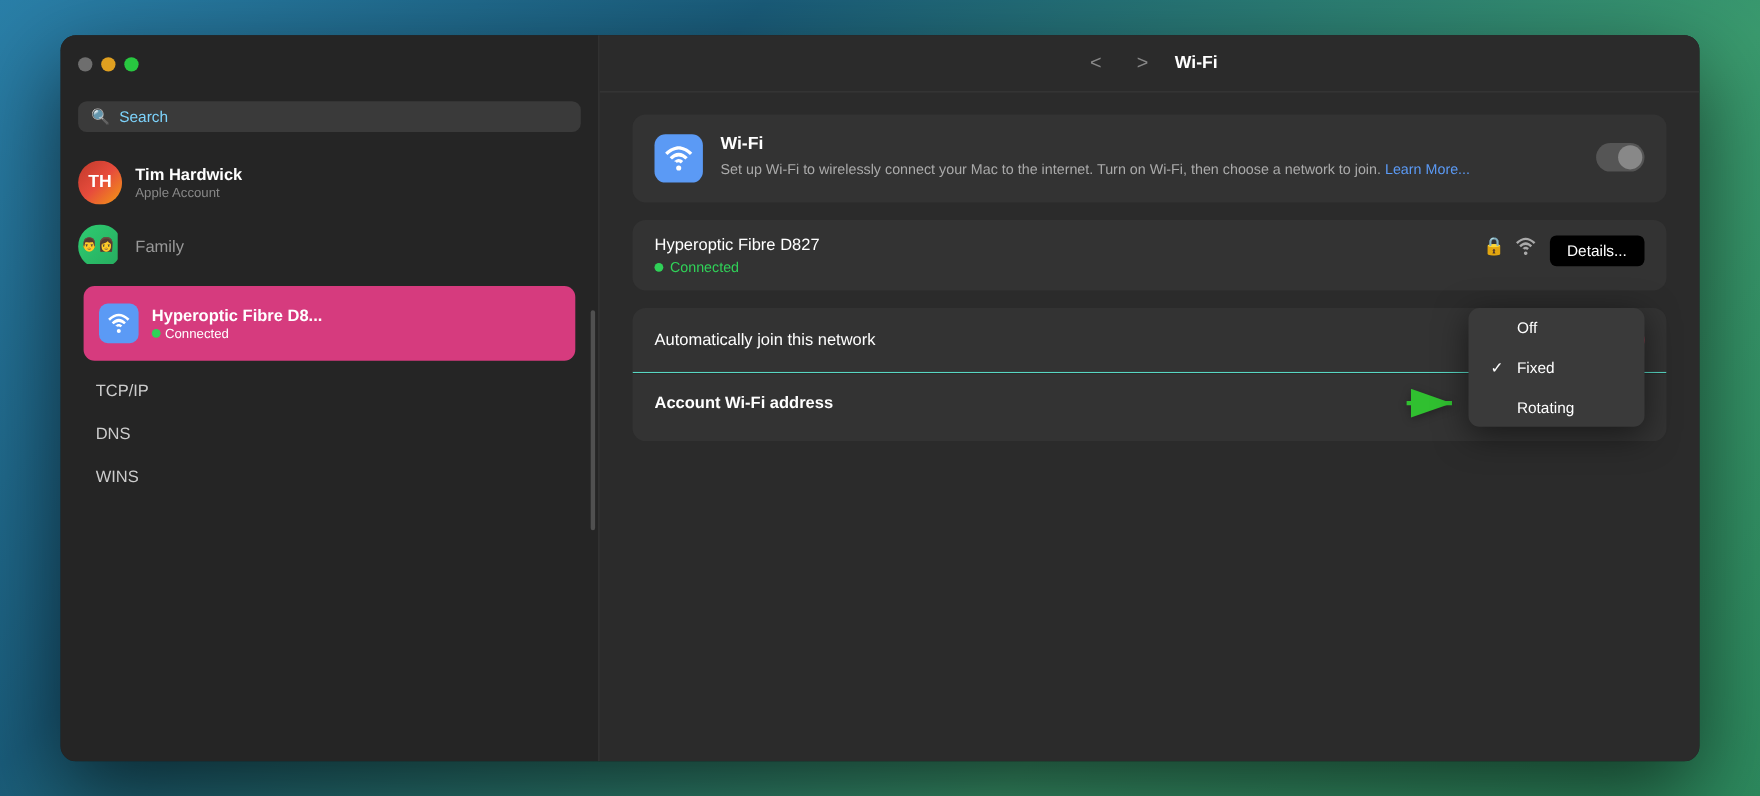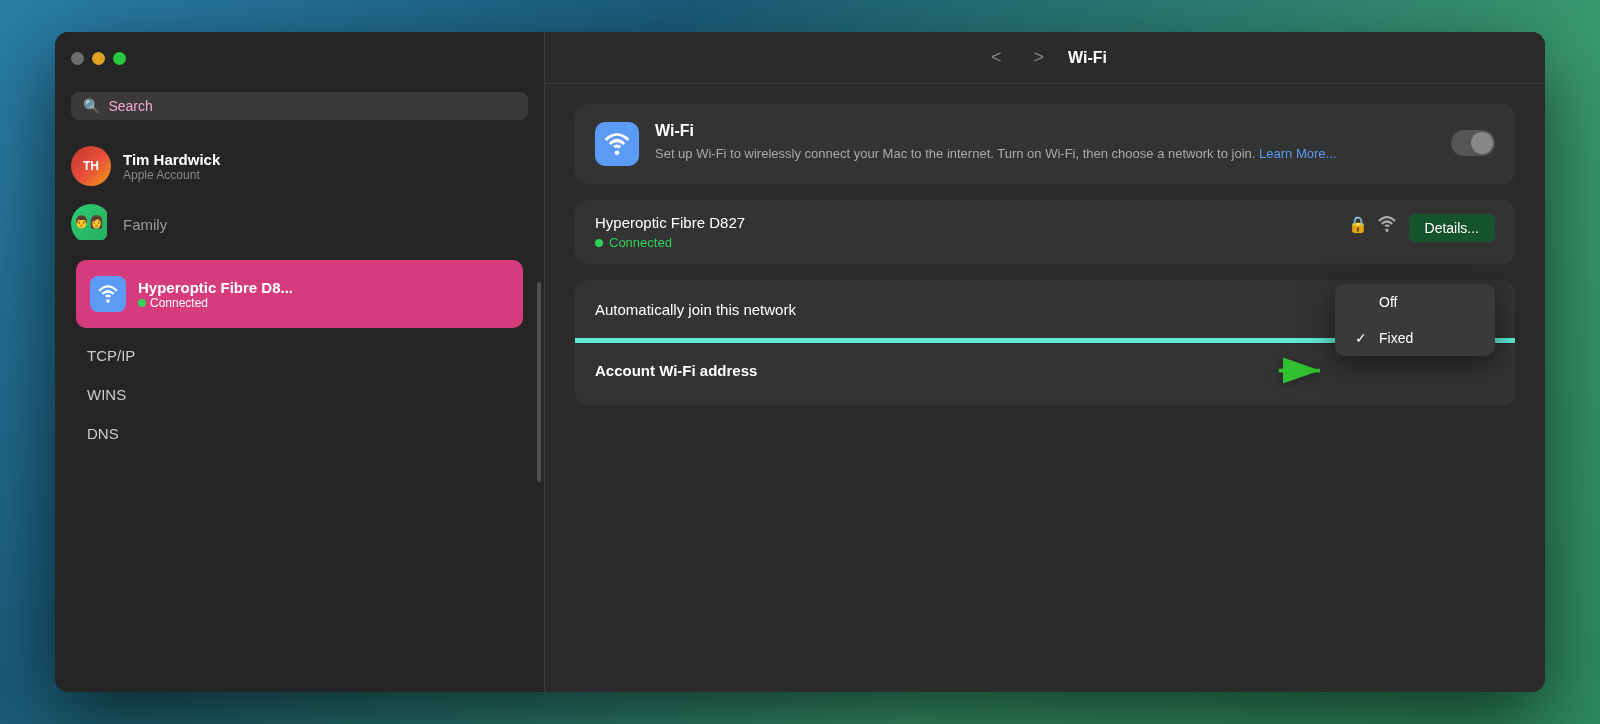--- a/index.html
+++ b/index.html
@@ -63,21 +63,21 @@
       align-items: center;
       gap: 8px;
     }
 
     .search-icon-svg {
       color: #888;
       font-size: 14px;
     }
 
     .search-placeholder {
-      color: #f9a8d4;
+      color: #7dd3fc;
       font-size: 14px;
     }
 
     .sidebar-user {
       display: flex;
       align-items: center;
       gap: 12px;
       padding: 10px 16px;
     }
 
@@ -89,21 +89,21 @@
       flex-shrink: 0;
     }
 
     .avatar-img {
       width: 100%;
       height: 100%;
       background: linear-gradient(135deg, #c0392b, #e74c3c, #f39c12);
       display: flex;
       align-items: center;
       justify-content: center;
-      font-size: 12px;
+      font-size: 16px;
       color: white;
       font-weight: bold;
     }
 
     .avatar-family {
       width: 36px;
       height: 36px;
       background: linear-gradient(135deg, #2ecc71, #27ae60);
     }
 
@@ -341,39 +341,39 @@
 
     .network-row-icons {
       display: flex;
       align-items: center;
       gap: 8px;
       color: #aaa;
       font-size: 16px;
     }
 
     .details-btn {
-      background: #14532d;
+      background: #000000;
       color: #fff;
       border: none;
       border-radius: 6px;
       padding: 6px 16px;
       font-size: 14px;
       cursor: pointer;
     }
 
     
     .auto-join-row {
       background: #333333;
       border-radius: 12px 12px 0 0;
       padding: 16px 20px;
       display: flex;
       align-items: center;
       justify-content: space-between;
       margin-bottom: 1px;
-      border-bottom: 5px solid #5eead4;
+      border-bottom: 1px solid #5eead4;
     }
 
     .auto-join-label {
       color: #ffffff;
       font-size: 15px;
       font-weight: 500;
     }
 
     .toggle-on {
       width: 44px;
@@ -520,24 +520,24 @@
           <span class="status-dot"></span>
           <span>Connected</span>
         </span>
       </div>
     </div>
 
     <div class="sidebar-nav-item">
       <span>TCP/IP</span>
     </div>
     <div class="sidebar-nav-item">
+      <span>DNS</span>
+    </div>
+    <div class="sidebar-nav-item">
       <span>WINS</span>
-    </div>
-    <div class="sidebar-nav-item">
-      <span>DNS</span>
     </div>
 
     <div class="sidebar-scrollbar"></div>
   </div>
 
   <div class="main-content">
 
     <div class="main-titlebar">
       <span class="nav-arrow">&lt;</span>
       <span class="nav-arrow">&gt;</span>
@@ -606,19 +606,23 @@
 
           <div class="dropdown-menu" style="right: 20px; top: -60px;">
             <div class="dropdown-item">
               <span class="checkmark"></span>
               <span>Off</span>
             </div>
             <div class="dropdown-item active">
               <span class="checkmark">✓</span>
               <span>Fixed</span>
             </div>
+            <div class="dropdown-item">
+              <span class="checkmark"></span>
+              <span>Rotating</span>
+            </div>
           </div>
         </div>
       </div>
 
     </div>
   </div>
 </div>
 
 </body></html>

